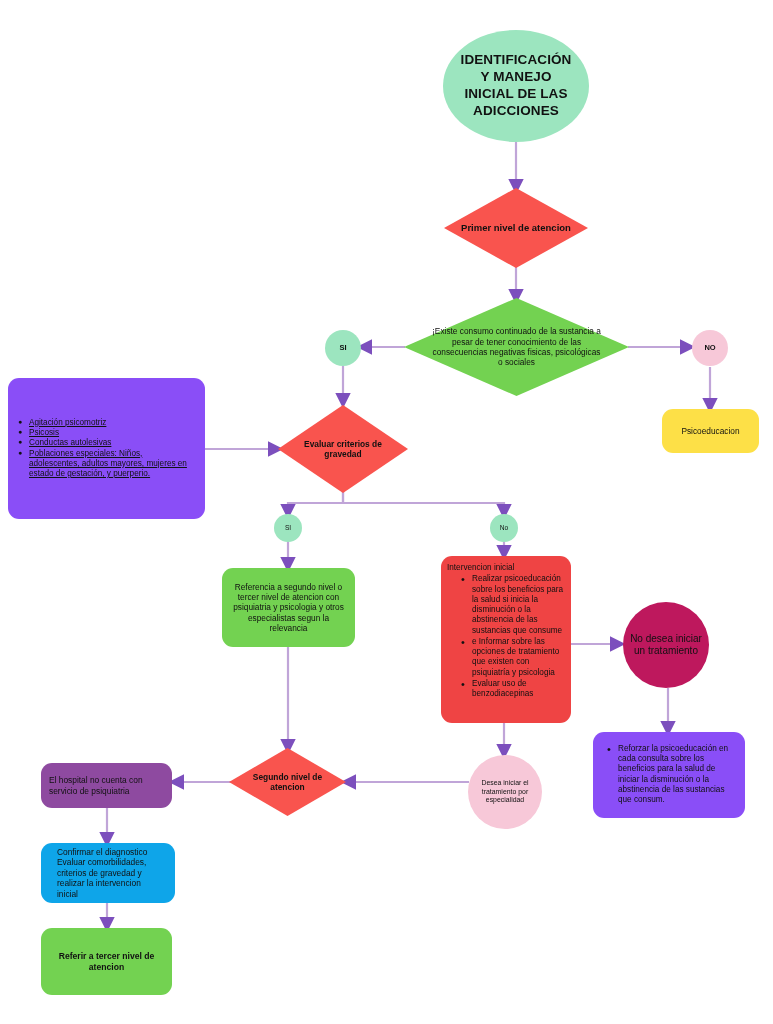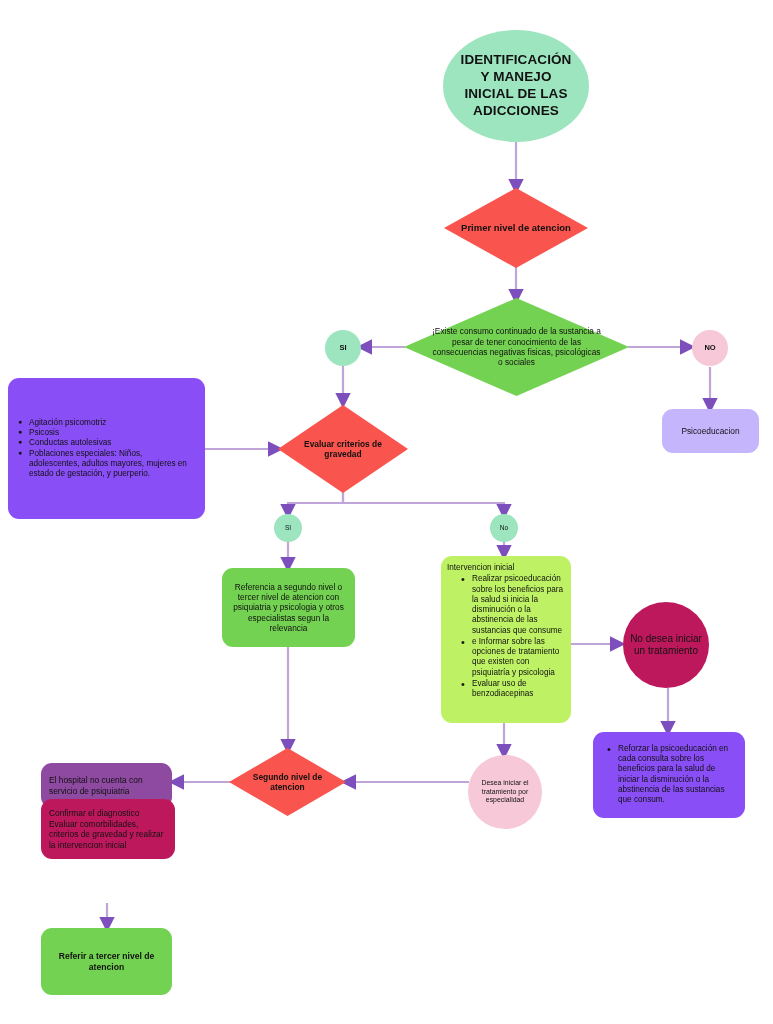--- a/index.html
+++ b/index.html
@@ -67,20 +67,21 @@
     left: 0; top: 0;
     width: 773px;
     height: 1024px;
     z-index: 1;
     pointer-events: none;
   }
   ul.bullets {
     margin: 0;
     padding: 0 0 0 0;
     list-style: none;
+    text-decoration: underline;
   }
   ul.bullets li {
     position: relative;
     padding-left: 11px;
     margin-bottom: 0px;
   }
   ul.bullets li:before {
     content: "\25CF";
     position: absolute;
     left: 0;
@@ -181,21 +182,21 @@
   </div>
 
   <div class="node circle" style="left:325px; top:330px; width:36px; height:36px; background:#9ce5bf; font-size:7.5px; font-weight:bold;">
     <span>SI</span>
   </div>
 
   <div class="node circle" style="left:692px; top:330px; width:36px; height:36px; background:#f7c8d8; font-size:7.5px; font-weight:bold;">
     <span>NO</span>
   </div>
 
-  <div class="node rounded" style="left:662px; top:409px; width:97px; height:44px; background:#c4b5fd; font-size:8.3px;">
+  <div class="node rounded" style="left:662px; top:409px; width:97px; height:44px; background:#fde047; font-size:8.3px;">
     <span>Psicoeducacion</span>
   </div>
 
   <div class="node rounded leftalign" style="left:8px; top:378px; width:197px; height:141px; background:#8a4ef7; padding:9px 10px; font-size:8.2px;">
     <ul class="bullets">
       <li>Agitación psicomotriz</li>
       <li>Psicosis</li>
       <li>Conductas autolesivas</li>
       <li>Poblaciones especiales: Niños, adolescentes, adultos mayores, mujeres en estado de gestación, y puerperio.</li>
     </ul>
@@ -213,21 +214,21 @@
   </div>
 
   <div class="node circle" style="left:490px; top:514px; width:28px; height:28px; background:#9ce5bf; font-size:6.6px;">
     <span>No</span>
   </div>
 
   <div class="node rounded" style="left:222px; top:568px; width:133px; height:79px; background:#73d251; padding:4px 7px; font-size:8.3px;">
     <span>Referencia a segundo nivel o tercer nivel de atencion con psiquiatria y psicologia  y otros especialistas segun la relevancia</span>
   </div>
 
-  <div class="node rounded leftalign" style="left:441px; top:556px; width:130px; height:167px; background:#bef264; padding:7px 6px; font-size:8.2px; align-items:flex-start; flex-direction:column;">
+  <div class="node rounded leftalign" style="left:441px; top:556px; width:130px; height:167px; background:#ef4444; padding:7px 6px; font-size:8.2px; align-items:flex-start; flex-direction:column;">
     <div style="margin-bottom:1px;">Intervencion inicial</div>
     <ul class="bullets2">
       <li> Realizar psicoeducación sobre los beneficios para la salud si inicia la disminución o la abstinencia de las sustancias que consume</li>
       <li>e Informar sobre las opciones de tratamiento que existen con psiquiatría y psicologia</li>
       <li>Evaluar uso de benzodiacepinas</li>
     </ul>
   </div>
 
   <div class="node circle" style="left:623px; top:602px; width:86px; height:86px; background:#be185d; font-size:10px; padding:0 7px;">
     <span>No desea iniciar un tratamiento</span>
@@ -247,21 +248,21 @@
     <div class="diamond-shape"></div>
     <div class="diamond-label" style="font-size:8.4px; left:5%; width:90%;">
       <span>Segundo nivel de atencion</span>
     </div>
   </div>
 
   <div class="node rounded leftalign" style="left:41px; top:763px; width:131px; height:45px; background:#8e4aa0; padding:5px 8px; font-size:8.4px;">
     <span>El hospital  no cuenta con servicio de psiquiatria</span>
   </div>
 
-  <div class="node rounded leftalign" style="left:41px; top:799px; width:134px; height:60px; background:#be185d; padding:5px 8px; font-size:8.4px;">
+  <div class="node rounded leftalign" style="left:41px; top:843px; width:134px; height:60px; background:#0ea5e9; padding:5px 16px; font-size:8.4px;">
     <span>Confirmar el diagnostico Evaluar comorbilidades, criterios de gravedad y realizar la intervencion inicial</span>
   </div>
 
   <div class="node rounded" style="left:41px; top:928px; width:131px; height:67px; background:#73d251; padding:4px 4px; font-size:8.6px; font-weight:bold;">
     <span>Referir a tercer nivel de atencion</span>
   </div>
 
 </div>
 
 </body></html>

